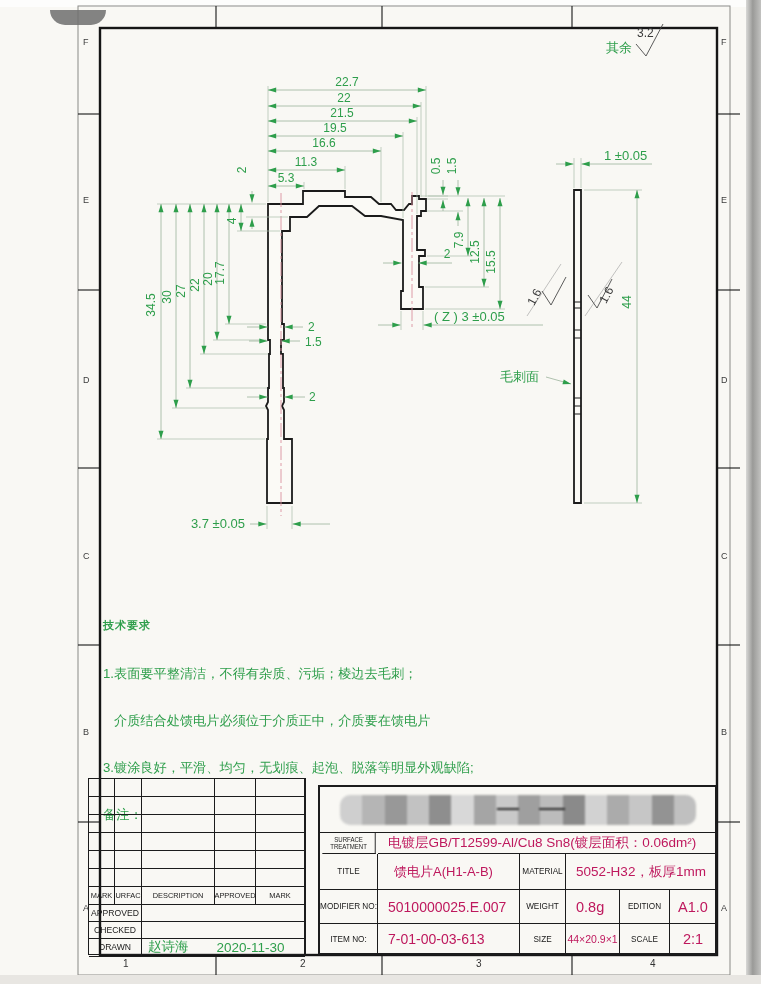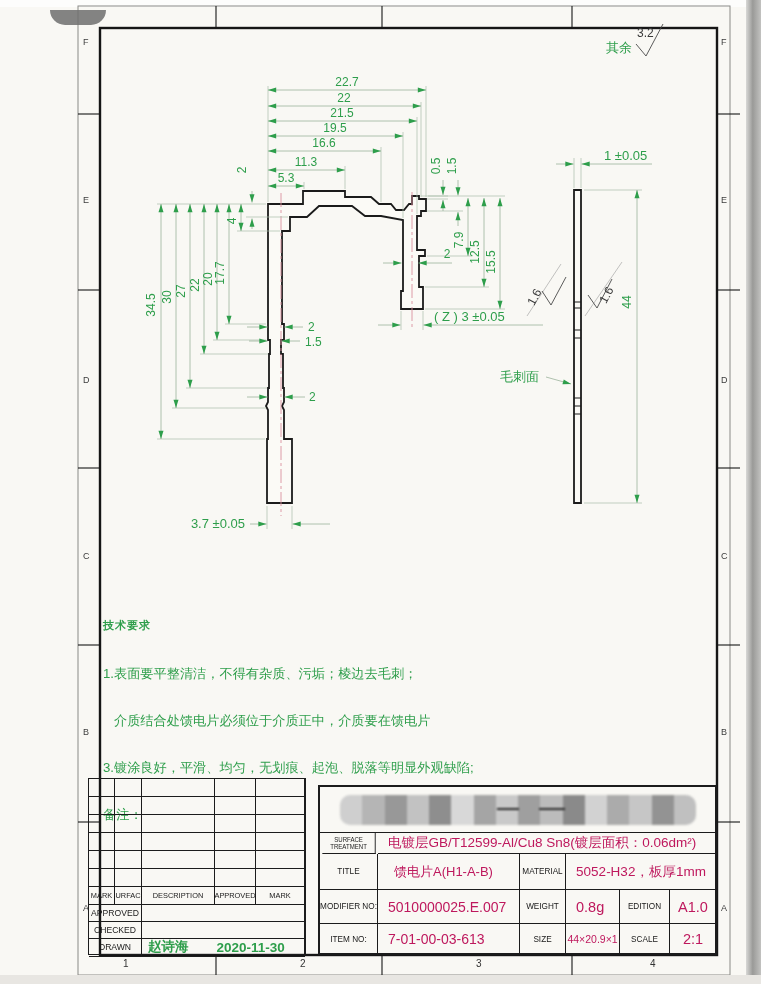--- a/index.html
+++ b/index.html
@@ -17,21 +17,21 @@
   #tech{left:103px;top:585px;color:#2e9e4b;font-size:13.2px;line-height:15.6px;white-space:pre;}
   #tech .hd{font-size:11px;font-weight:600;letter-spacing:1px;line-height:19px;}
   #remarks-hd{font-weight:500;}
   
   #rev{left:88px;top:778px;width:218px;height:177px;display:grid;grid-template-columns:26px 27px 73px 41px 49px;grid-template-rows:repeat(6,18px) 18px 17px 17px 17.5px;border:1.6px solid #1c1c1c;box-sizing:border-box;background:transparent;}
   #rev i{border-right:1.1px solid #1c1c1c;border-bottom:1.1px solid #1c1c1c;}
   #rev .cell{border-right:1.1px solid #1c1c1c;border-bottom:1.1px solid #1c1c1c;display:flex;align-items:center;justify-content:center;color:#191919;overflow:hidden;}
   #rev .hcell{font-size:7.4px;letter-spacing:0;}
   #rev .lcell{font-size:8.6px;grid-column:1/3;}
   #rev .vcell{grid-column:3/6;justify-content:flex-start;padding-left:6px;box-sizing:border-box;}
-  #rev .green{color:#2e9e4b;font-size:13.5px;font-weight:bold;}
+  #rev .green{color:#2e9e4b;font-size:13.5px;}
   #rev .date{margin-left:28px;}
   
   #tb{left:318px;top:785px;width:399px;height:170px;display:grid;grid-template-columns:58px 142px 46px 54px 50px 47px;grid-template-rows:46px 21px 36px 34px 31px;border:2px solid #1c1c1c;box-sizing:border-box;}
   #tb .cell{border-right:1.2px solid #1c1c1c;border-bottom:1.2px solid #1c1c1c;display:flex;align-items:center;justify-content:center;color:#191919;overflow:hidden;box-sizing:border-box;}
   #tb .lab{font-size:8.2px;text-align:center;}
   #tb .tiny{font-size:6.6px;transform:scaleX(.92);}
   #tb .val{color:#be185d;}
   #tb .left{justify-content:flex-start;padding-left:10px;}
   #logo-cell{grid-column:1/7;justify-content:center;}
   #redacted{width:356px;height:30px;display:flex;align-items:stretch;border-radius:10px;overflow:hidden;filter:blur(1.1px);position:relative;}

